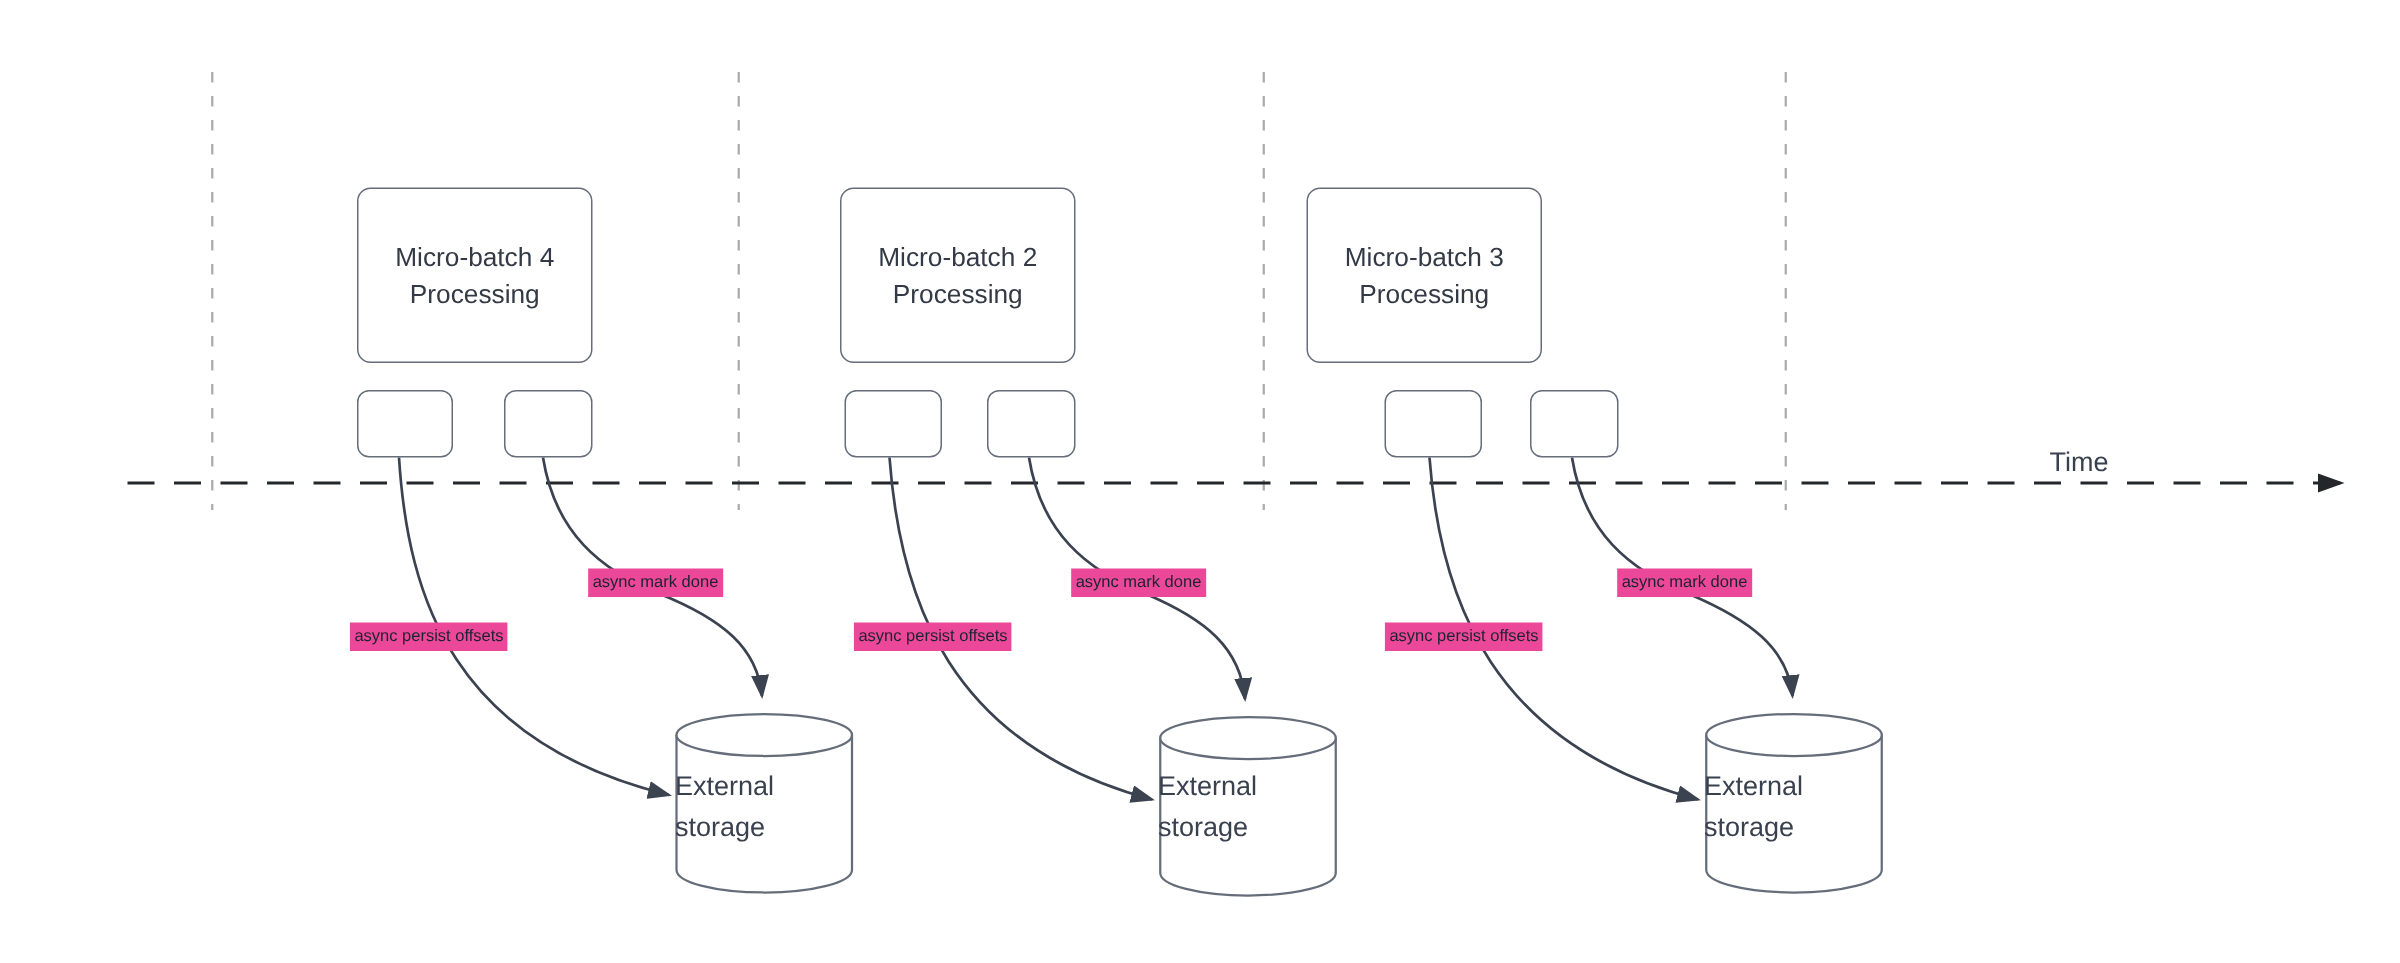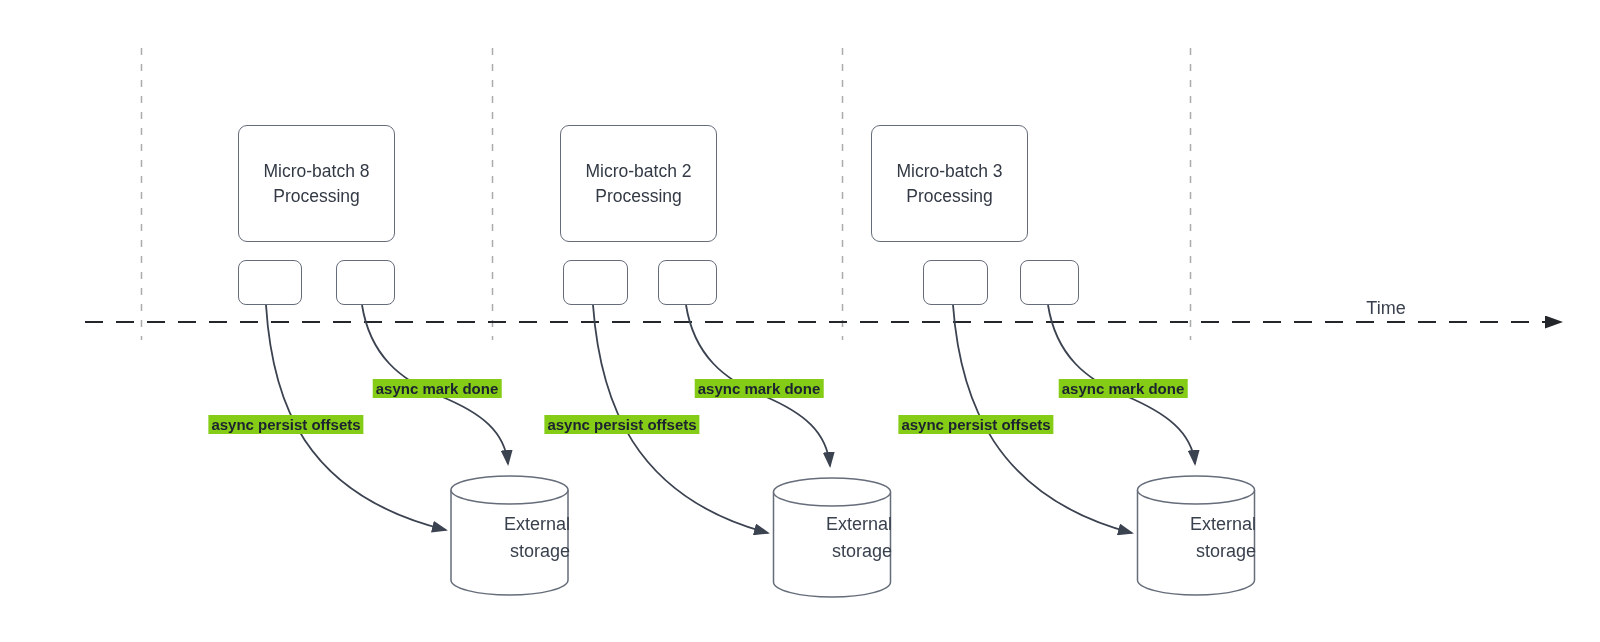--- a/index.html
+++ b/index.html
@@ -38,36 +38,36 @@
     height: 45px;
     box-sizing: border-box;
     border: 1.5px solid #666d7a;
     border-radius: 8px;
     background: #ffffff;
     z-index: 2;
   }
   .flow-label {
     position: absolute;
     transform: translateX(-50%);
-    font-size: 15px;
-    font-weight: bold;
+    font-size: 11px;
+    font-weight: normal;
     line-height: 17px;
     color: #1c2230;
-    background: #84cc16;
+    background: #ec4899;
     padding: 1px 3px;
     white-space: nowrap;
     z-index: 2;
   }
   .flow-label.mark { top: 379px; }
   .flow-label.persist { top: 415px; }
   .storage-label {
     position: absolute;
     top: 511px;
     width: 120px;
-    text-align: right;
+    text-align: left;
     font-size: 18px;
     line-height: 27px;
     color: #3a414e;
     z-index: 2;
   }
   .time-label {
     position: absolute;
     left: 1336px;
     top: 259px;
     width: 100px;
@@ -117,21 +117,21 @@
     <path d="M362 305 C370 355 400 380 440 396 C482 413 505 432 508 464" fill="none" stroke="#3b4250" stroke-width="1.8" marker-end="url(#ah-conn)"></path>
 
     <path d="M593 305 C600 400 633 497 768 533" fill="none" stroke="#3b4250" stroke-width="1.8" marker-end="url(#ah-conn)"></path>
     <path d="M686 305 C694 355 724 380 764 396 C804 413 827 432 830 466" fill="none" stroke="#3b4250" stroke-width="1.8" marker-end="url(#ah-conn)"></path>
 
     <path d="M953 305 C960 400 995 497 1132 533" fill="none" stroke="#3b4250" stroke-width="1.8" marker-end="url(#ah-conn)"></path>
     <path d="M1048 305 C1056 355 1086 380 1126 396 C1166 413 1192 432 1195 464" fill="none" stroke="#3b4250" stroke-width="1.8" marker-end="url(#ah-conn)"></path>
   </svg>
 
   <div class="mb-box" style="left:238px">
-    <span>Micro-batch 8</span>
+    <span>Micro-batch 4</span>
     <span>Processing</span>
   </div>
   <div class="conn-rect" style="left:238px;width:64px"></div>
   <div class="conn-rect" style="left:336px;width:59px"></div>
   <div class="flow-label persist" style="left:286px">async persist offsets</div>
   <div class="flow-label mark" style="left:437px">async mark done</div>
   <div class="storage-label" style="left:450px">
     <span>External</span><br>
     <span>storage</span>
   </div>

